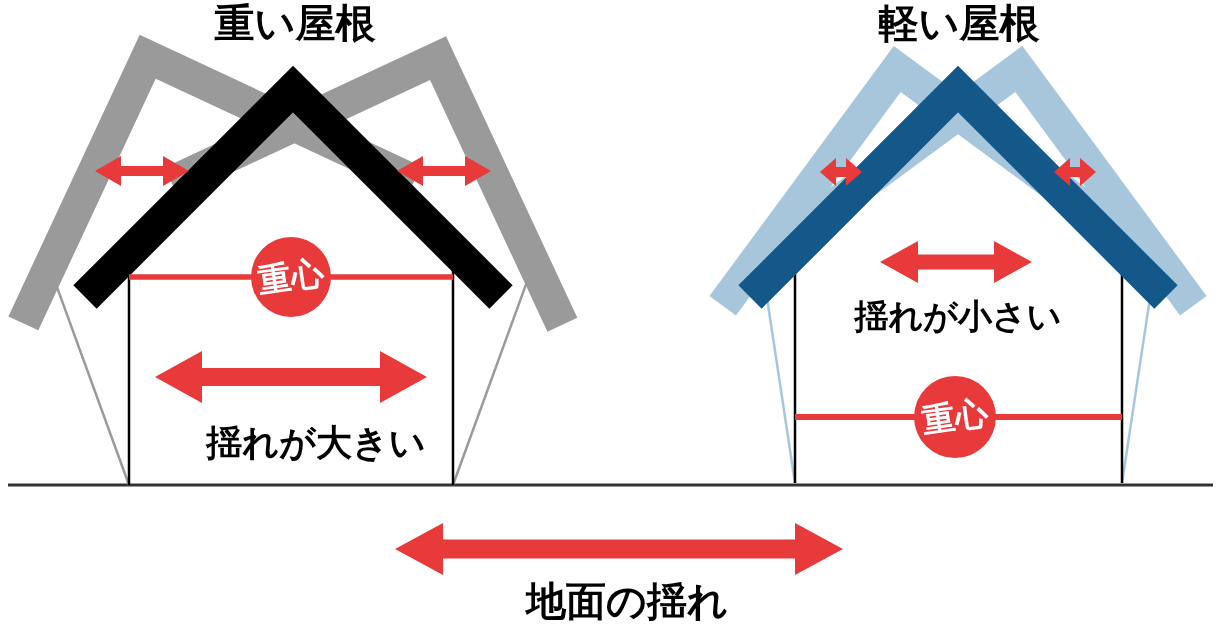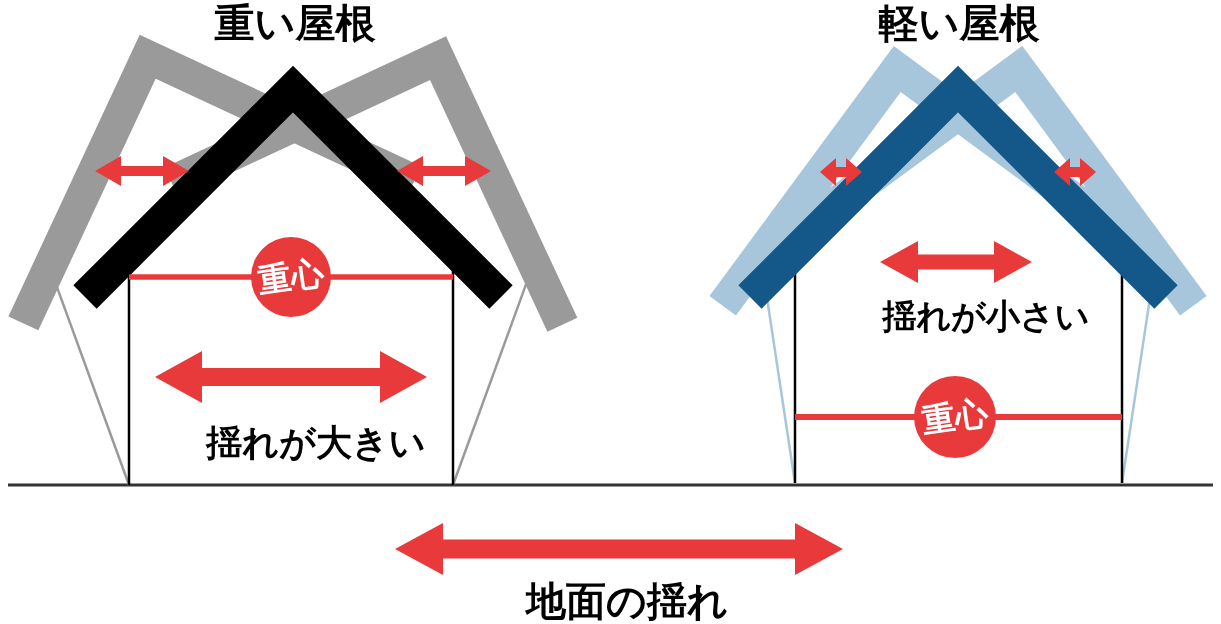--- a/index.html
+++ b/index.html
@@ -20,21 +20,21 @@
   .wall{stroke:var(--c-black);stroke-width:2.5;}
   .ghost-wall-gray{stroke:var(--c-gray);stroke-width:2.5;}
   .ghost-wall-blue{stroke:var(--c-lightblue);stroke-width:2.5;}
   .ground-line{stroke:var(--c-ground);stroke-width:3;}
   .cg-line{stroke:var(--c-red);}
   .arrow{fill:var(--c-red);}
   .label{position:absolute;transform:translate(-50%,-50%);white-space:nowrap;
          font-weight:bold;color:#000;text-align:center;}
   .title{font-size:40px;}
   .sway-big{font-size:36px;}
-  .sway-small{font-size:34px;margin-left:28px;}
+  .sway-small{font-size:34px;}
   .ground-label{font-size:40px;}
   .cg-badge{position:absolute;background:var(--c-red);border-radius:50%;
             display:flex;align-items:center;justify-content:center;}
   .cg-badge span{color:#ffffff;font-weight:bold;font-size:33px;transform:rotate(-8deg);}
 </style>
 </head>
 <body>
 
 <div class="canvas">
 

